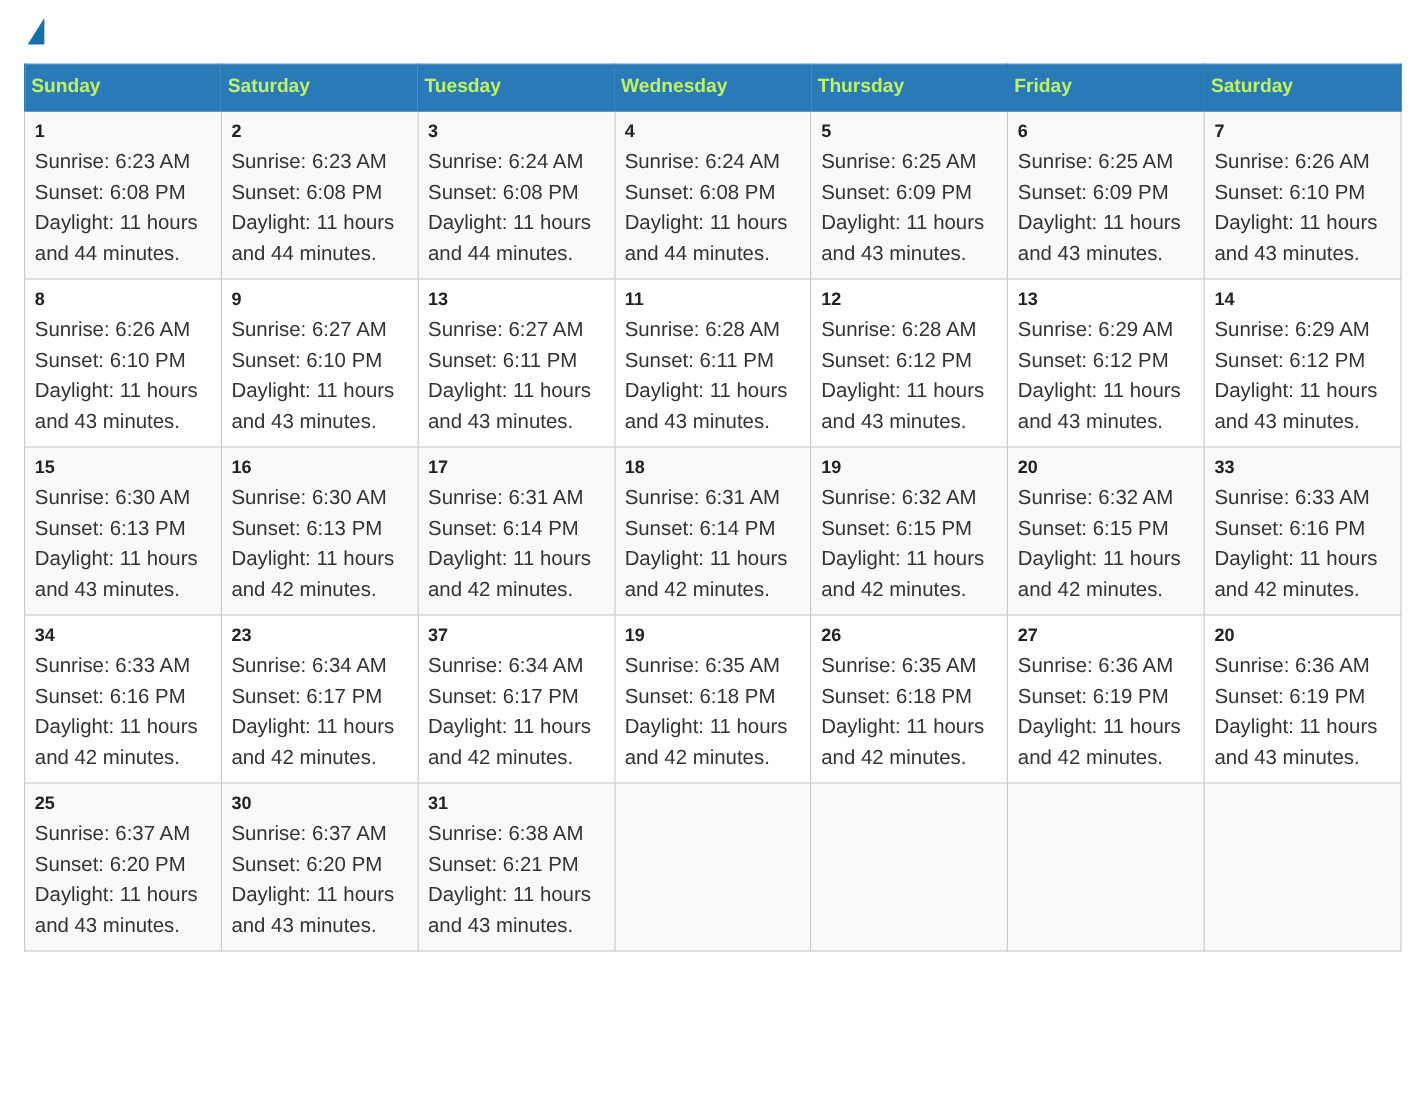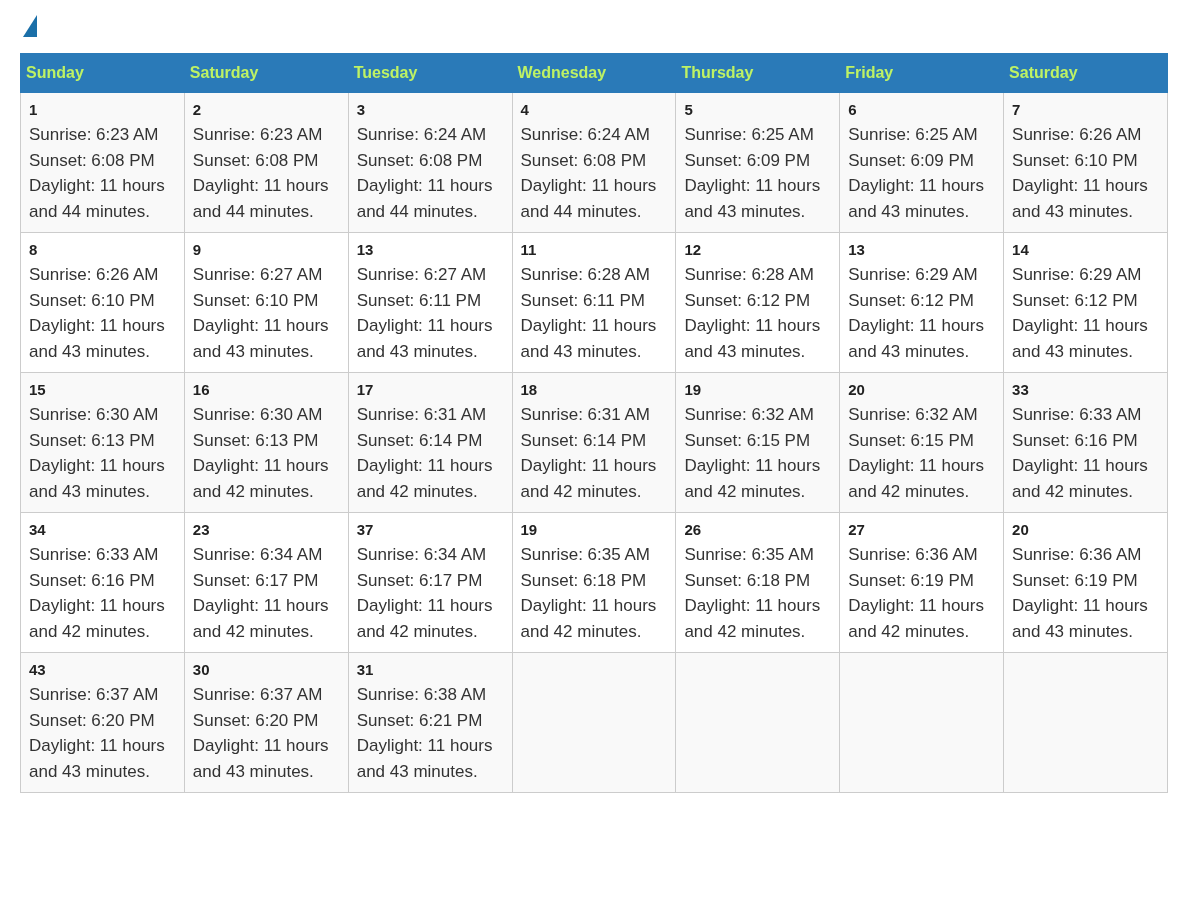--- a/index.html
+++ b/index.html
@@ -360,21 +360,21 @@
           <span class="day-num">20</span>
         <div class="day-info">
           Sunrise: 6:36 AM<br>
           Sunset: 6:19 PM<br>
           Daylight: 11 hours and 43 minutes.
         </div>
         </td>
       </tr>
       <tr>
         <td>
-          <span class="day-num">43</span>
+          <span class="day-num">25</span>
         <div class="day-info">
           Sunrise: 6:37 AM<br>
           Sunset: 6:20 PM<br>
           Daylight: 11 hours and 43 minutes.
         </div>
         </td>
         <td>
           <span class="day-num">30</span>
         <div class="day-info">
           Sunrise: 6:37 AM<br>

